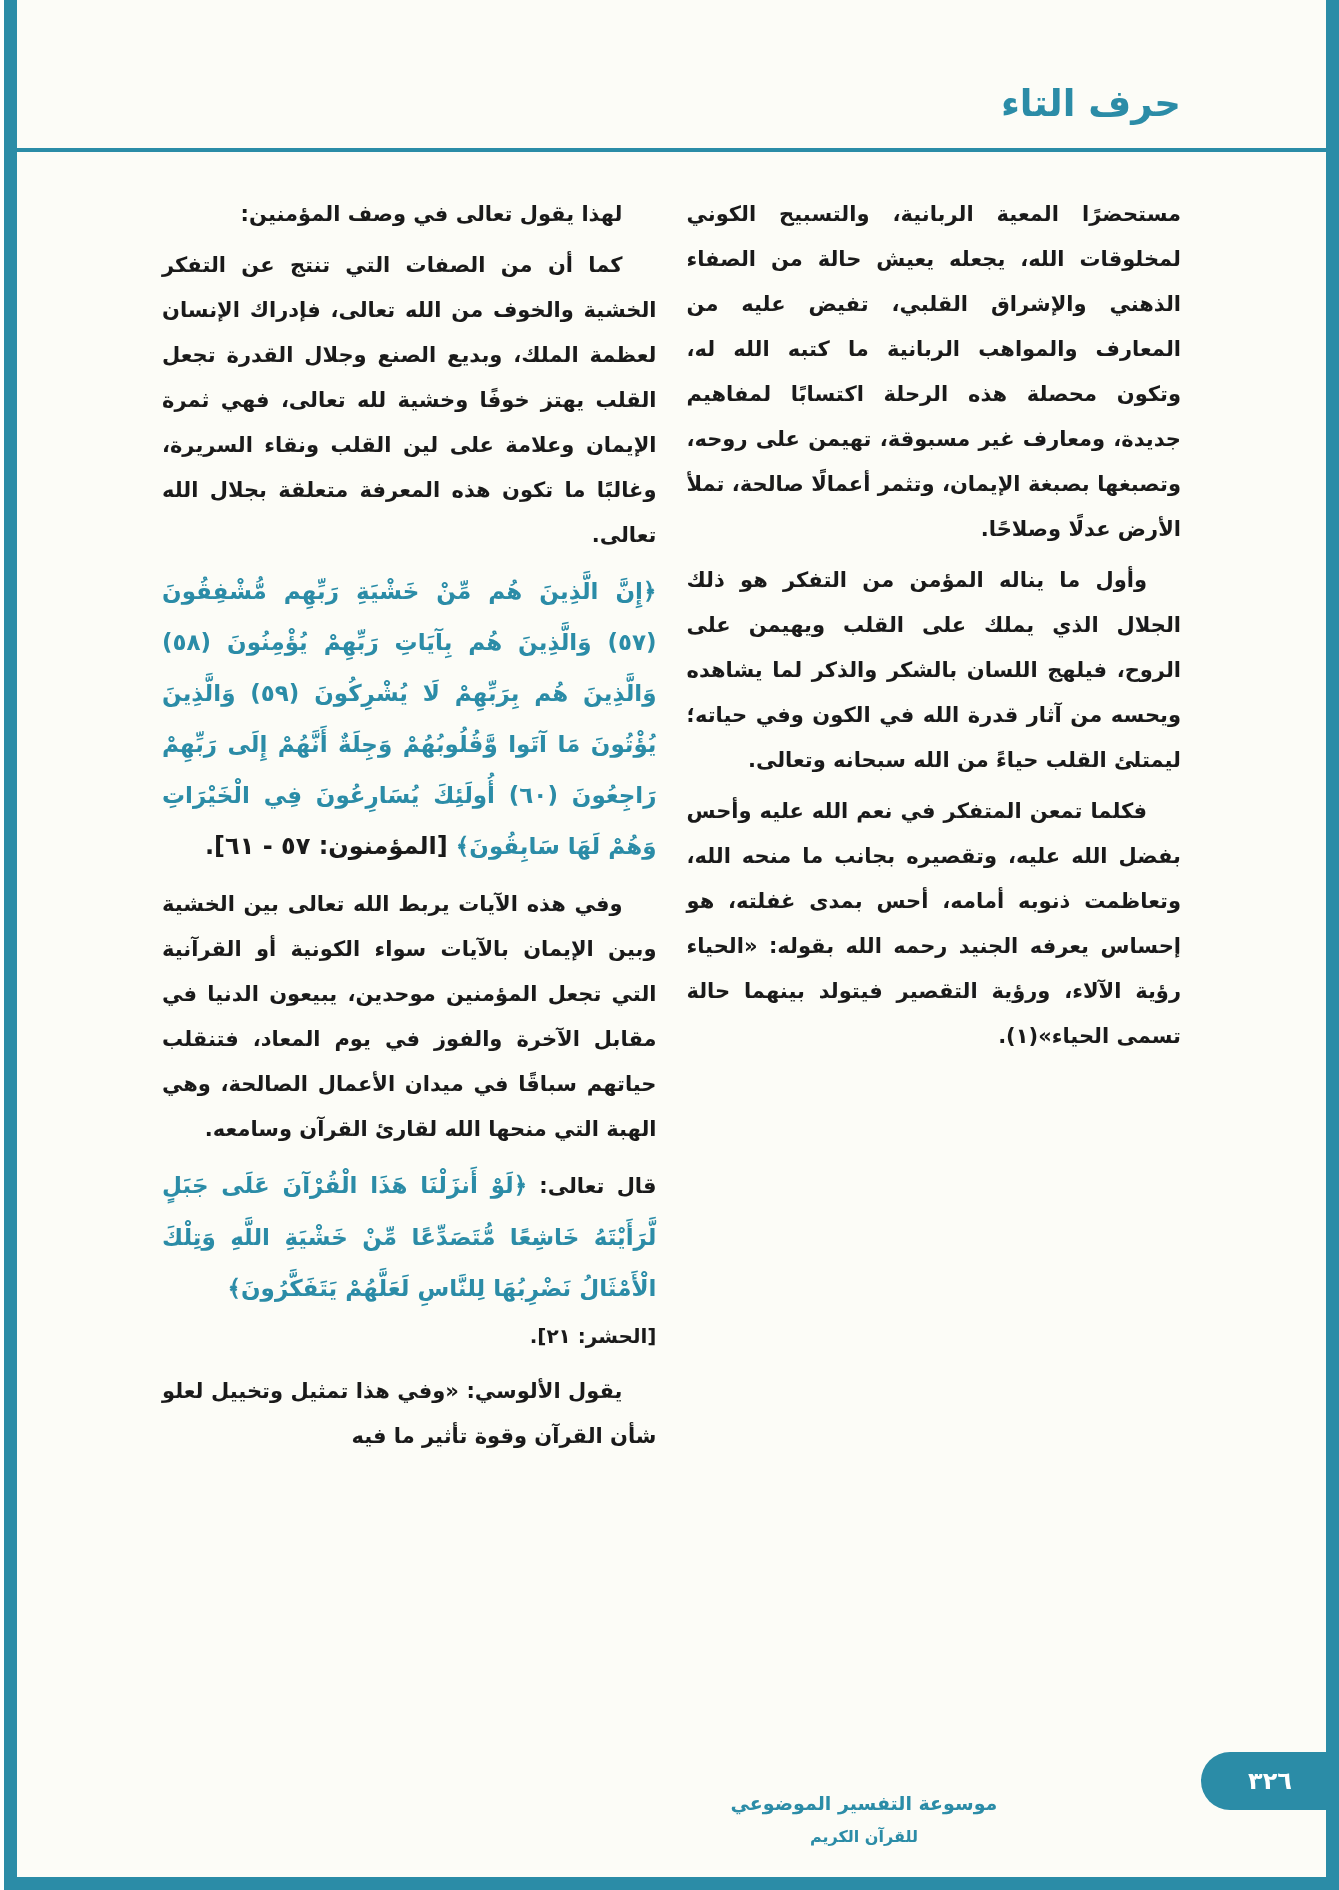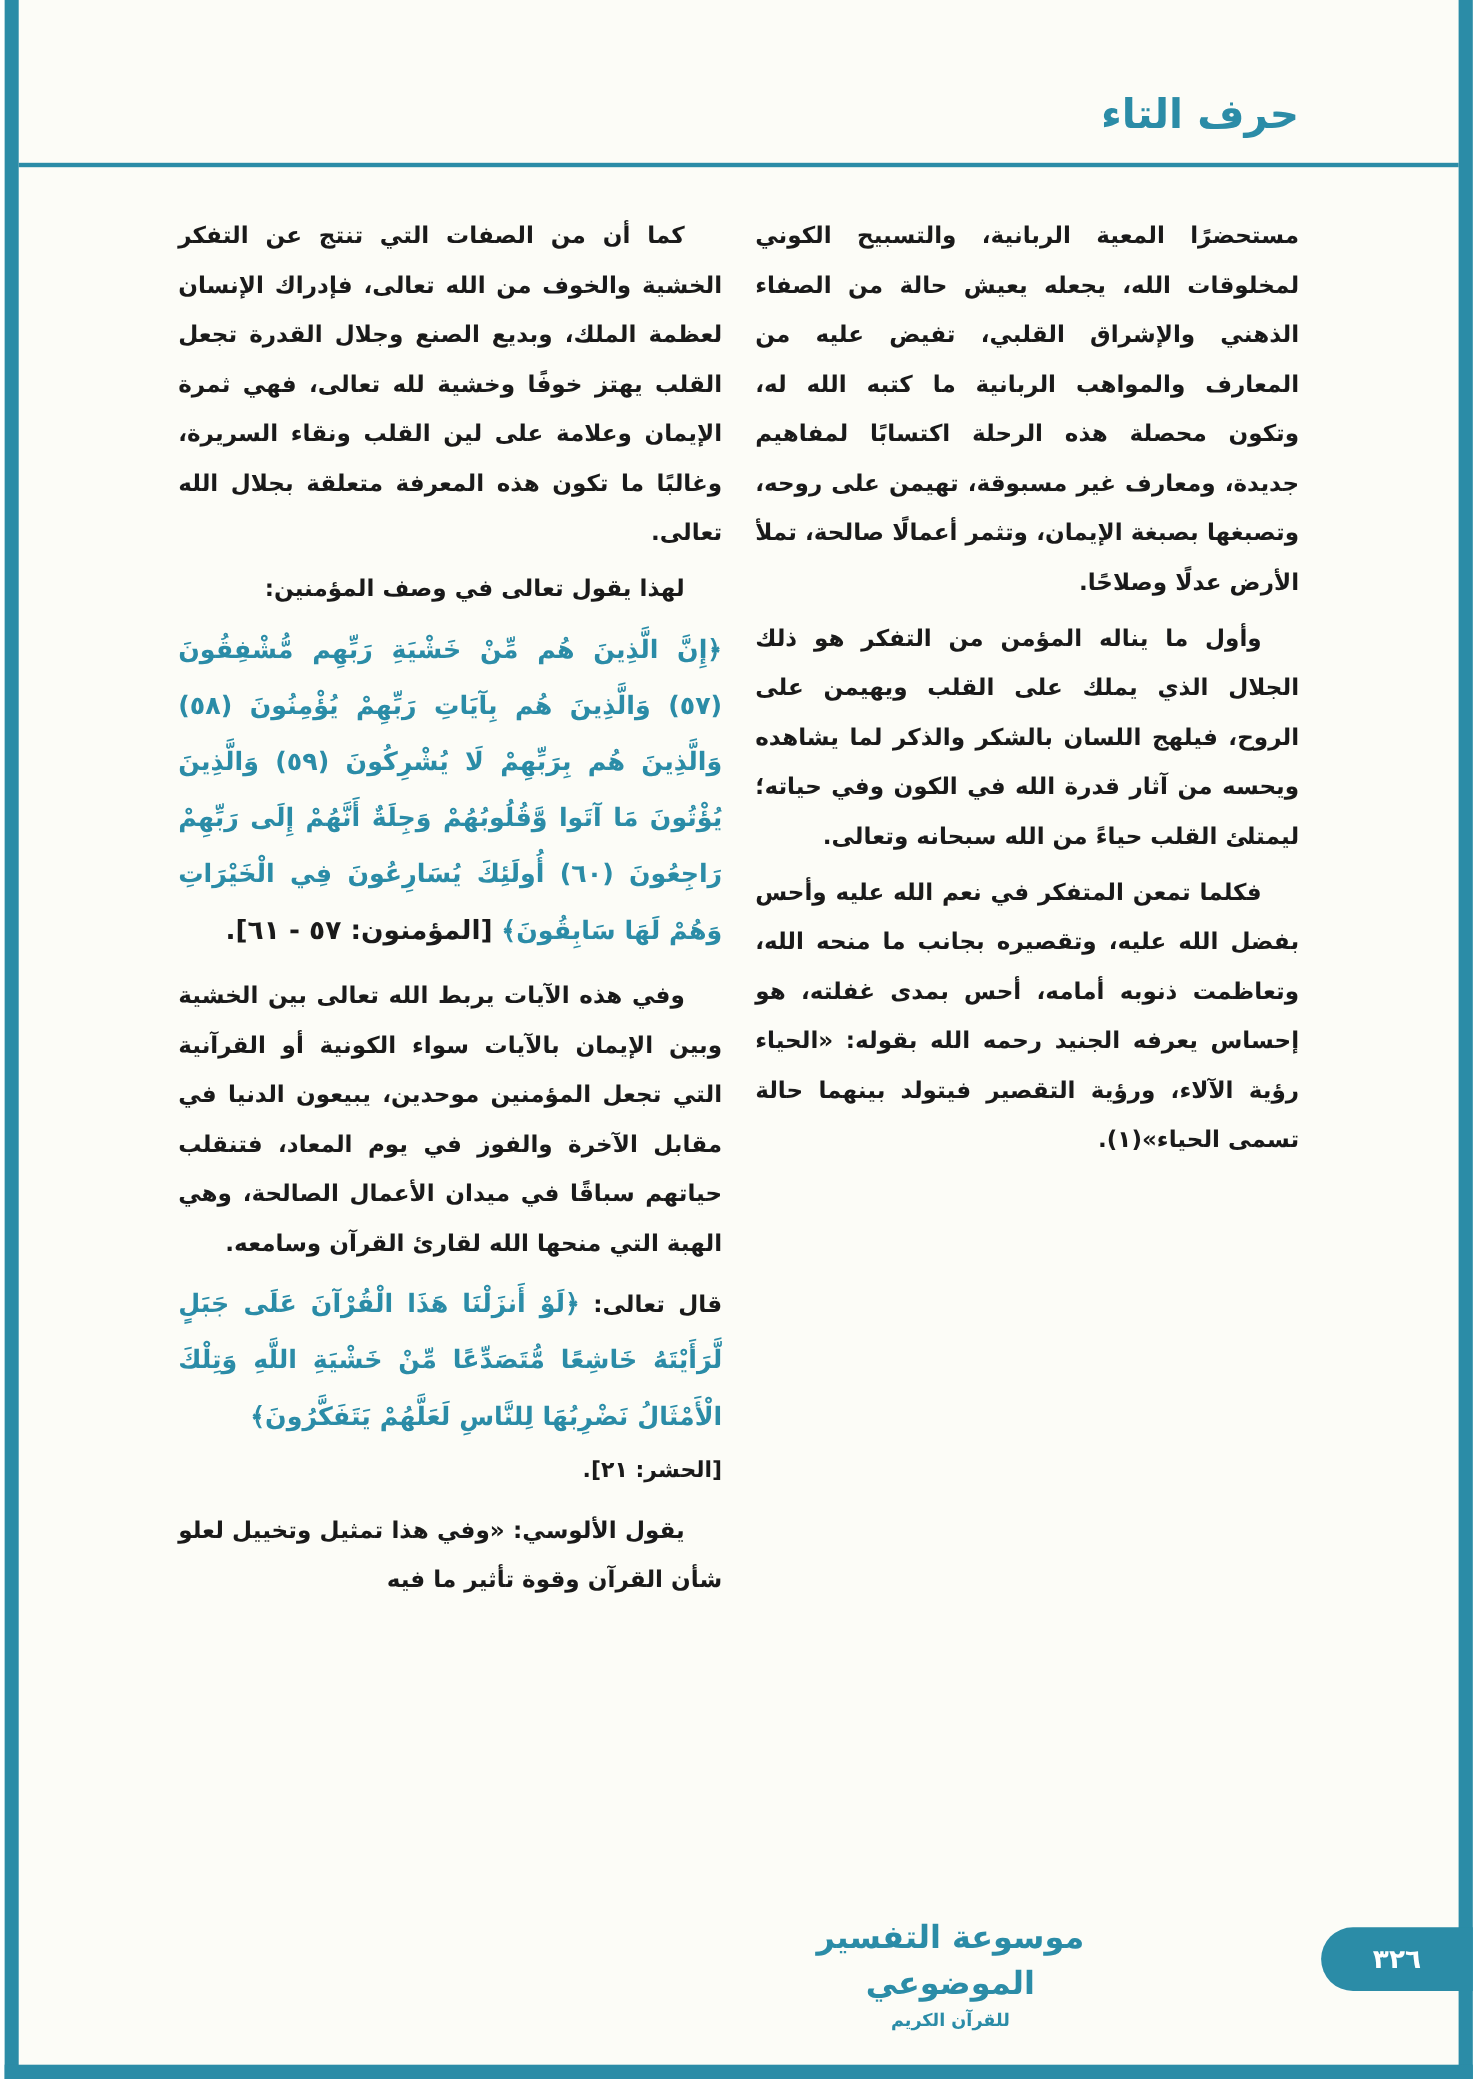--- a/index.html
+++ b/index.html
@@ -71,21 +71,21 @@
   .fn-divider { width: 72%; height: 2px; background: #1c1c1c; margin-bottom: 14px; }
   .footnote { padding-right: 36px; }
 
   .logo {
     position: absolute;
     bottom: 40px; left: 690px;
     width: 340px;
     text-align: center;
     color: var(--accent);
   }
-  .logo-main { font-size: 29px; font-weight: bold; line-height: 42px; }
+  .logo-main { font-size: 19px; font-weight: bold; line-height: 42px; }
   .logo-sub  { font-size: 16px; font-weight: bold; line-height: 26px; }
 
   .page-badge {
     position: absolute;
     top: 1752px; right: 0;
     width: 138px; height: 58px;
     background: var(--accent);
     border-radius: 32px 0 0 32px;
     color: #ffffff;
     display: flex;
@@ -110,22 +110,22 @@
   <div class="content">
 
     <div class="col">
       <p class="para no-indent">مستحضرًا المعية الربانية، والتسبيح الكوني لمخلوقات الله، يجعله يعيش حالة من الصفاء الذهني والإشراق القلبي، تفيض عليه من المعارف والمواهب الربانية ما كتبه الله له، وتكون محصلة هذه الرحلة اكتسابًا لمفاهيم جديدة، ومعارف غير مسبوقة، تهيمن على روحه، وتصبغها بصبغة الإيمان، وتثمر أعمالًا صالحة، تملأ الأرض عدلًا وصلاحًا.</p>
       <p class="para">وأول ما يناله المؤمن من التفكر هو ذلك الجلال الذي يملك على القلب ويهيمن على الروح، فيلهج اللسان بالشكر والذكر لما يشاهده ويحسه من آثار قدرة الله في الكون وفي حياته؛ ليمتلئ القلب حياءً من الله سبحانه وتعالى.</p>
       <p class="para">فكلما تمعن المتفكر في نعم الله عليه وأحس بفضل الله عليه، وتقصيره بجانب ما منحه الله، وتعاظمت ذنوبه أمامه، أحس بمدى غفلته، هو إحساس يعرفه الجنيد رحمه الله بقوله: «الحياء رؤية الآلاء، ورؤية التقصير فيتولد بينهما حالة تسمى الحياء»(١).</p>
 
     </div>
 
     <div class="col">
+      <p class="para">لهذا يقول تعالى في وصف المؤمنين:</p>
       <p class="para">كما أن من الصفات التي تنتج عن التفكر الخشية والخوف من الله تعالى، فإدراك الإنسان لعظمة الملك، وبديع الصنع وجلال القدرة تجعل القلب يهتز خوفًا وخشية لله تعالى، فهي ثمرة الإيمان وعلامة على لين القلب ونقاء السريرة، وغالبًا ما تكون هذه المعرفة متعلقة بجلال الله تعالى.</p>
-      <p class="para">لهذا يقول تعالى في وصف المؤمنين:</p>
 
       <div class="quran">
         <span class="verse-text">﴿إِنَّ الَّذِينَ هُم مِّنْ خَشْيَةِ رَبِّهِم مُّشْفِقُونَ (٥٧) وَالَّذِينَ هُم بِآيَاتِ رَبِّهِمْ يُؤْمِنُونَ (٥٨) وَالَّذِينَ هُم بِرَبِّهِمْ لَا يُشْرِكُونَ (٥٩) وَالَّذِينَ يُؤْتُونَ مَا آتَوا وَّقُلُوبُهُمْ وَجِلَةٌ أَنَّهُمْ إِلَى رَبِّهِمْ رَاجِعُونَ (٦٠) أُولَئِكَ يُسَارِعُونَ فِي الْخَيْرَاتِ وَهُمْ لَهَا سَابِقُونَ﴾ </span>
         <span class="ref-inline">[المؤمنون: ٥٧ - ٦١].</span>
       </div>
 
       <p class="para">وفي هذه الآيات يربط الله تعالى بين الخشية وبين الإيمان بالآيات سواء الكونية أو القرآنية التي تجعل المؤمنين موحدين، يبيعون الدنيا في مقابل الآخرة والفوز في يوم المعاد، فتنقلب حياتهم سباقًا في ميدان الأعمال الصالحة، وهي الهبة التي منحها الله لقارئ القرآن وسامعه.</p>
 
       <div class="quran">
         <span class="quran-intro">قال تعالى: </span>

